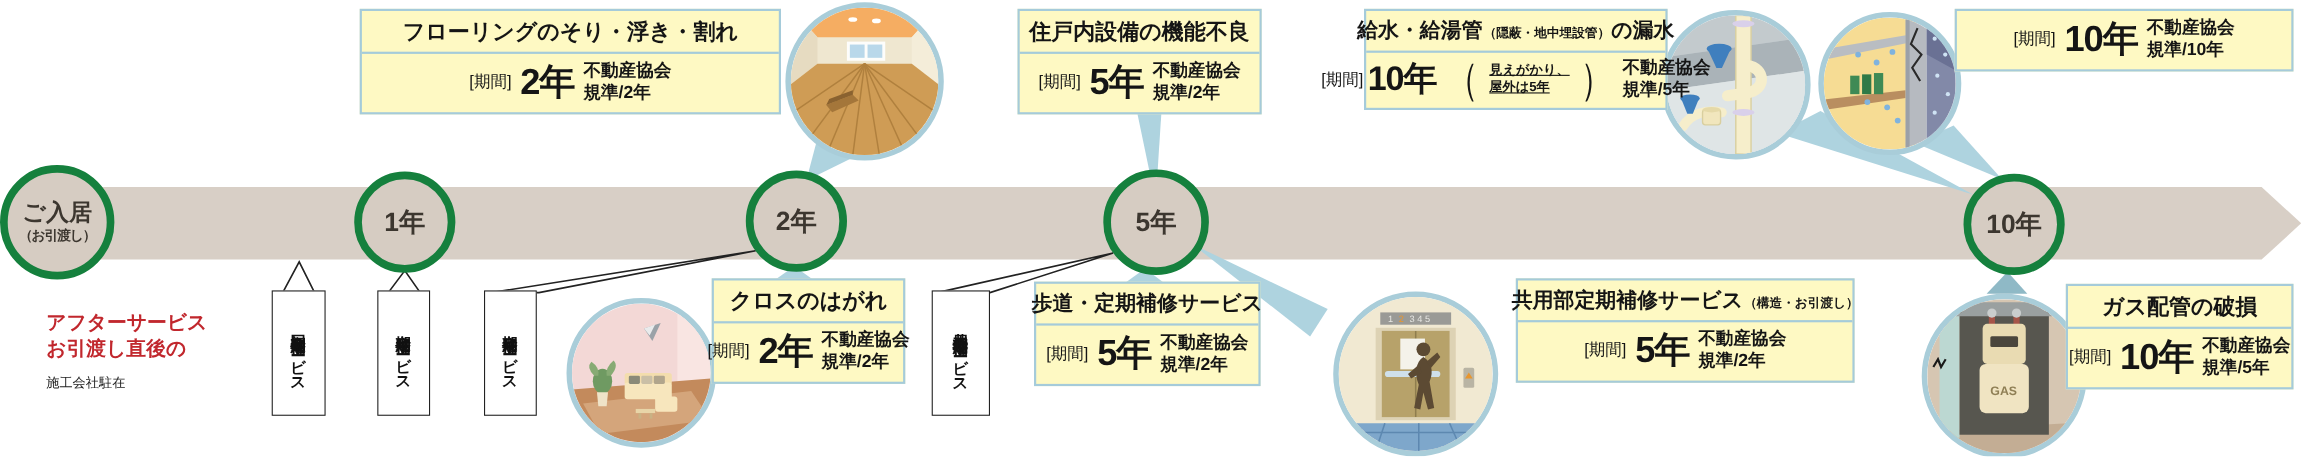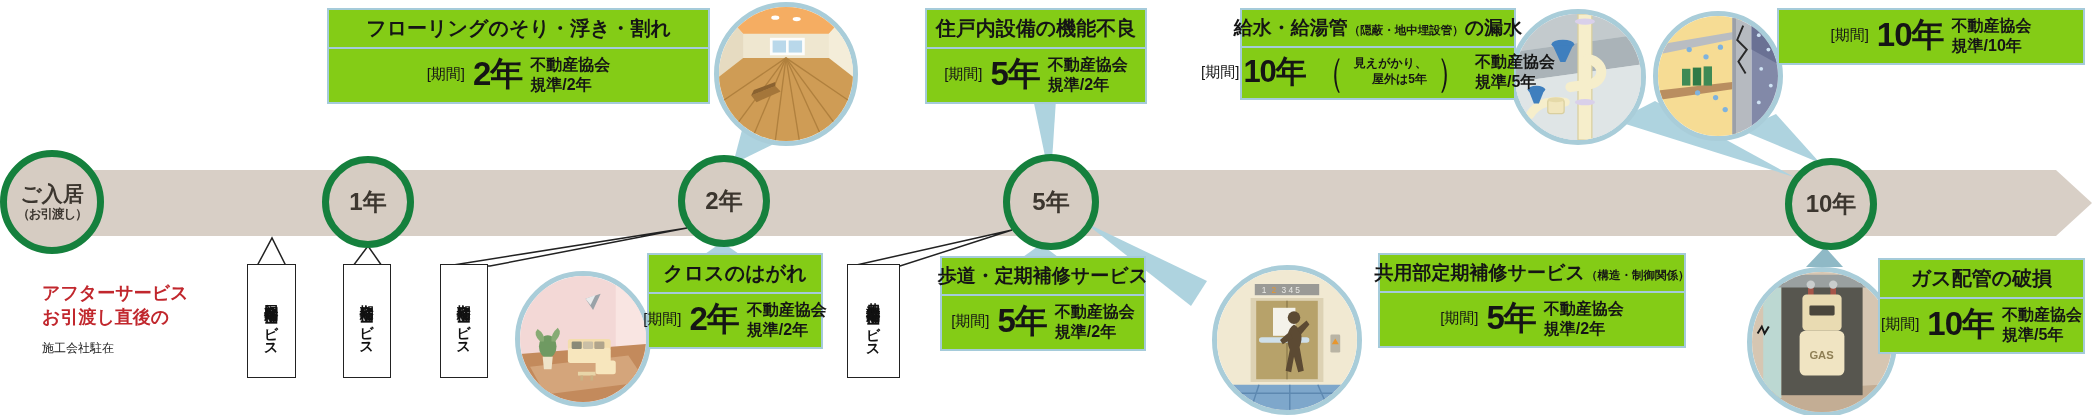--- a/index.html
+++ b/index.html
@@ -13,39 +13,39 @@
     position:absolute;z-index:3;border-radius:50%;
     background:#d6ccc2;border:7px solid #15803d;
     display:flex;flex-direction:column;align-items:center;justify-content:center;
     box-sizing:border-box;text-align:center;
   }
   .node .yr-label{font-size:24px;font-weight:600;color:#3c362f;letter-spacing:0;}
   .node.start .main{font-size:21px;font-weight:700;color:#3c362f;line-height:1.2;}
   .node.start .sub{font-size:12.5px;font-weight:700;color:#3c362f;letter-spacing:-1px;}
   
   .callout{
-    position:absolute;z-index:4;background:#84cc16;border:2px solid #a5cbda;
+    position:absolute;z-index:4;background:#fef9c3;border:2px solid #a5cbda;
     box-sizing:border-box;
   }
   .callout .title{
     display:flex;align-items:baseline;justify-content:center;gap:1px;
     border-bottom:2px solid #a5cbda;padding:5px 4px;
     font-size:20px;font-weight:700;color:#151515;white-space:nowrap;
   }
   .callout .title .note{font-size:11.5px;font-weight:700;}
   .callout.small-title .title{font-size:19px;}
   .callout .row2{
     display:flex;align-items:center;justify-content:center;gap:8px;
     padding:3px 4px 5px;white-space:nowrap;
   }
   .callout .per{font-size:15px;font-weight:500;color:#151515;}
   .callout .years{font-size:33px;font-weight:700;color:#151515;letter-spacing:-1px;}
   .callout .std{font-size:16px;font-weight:700;line-height:1.25;text-align:left;color:#151515;}
   .callout .bigparen{font-size:40px;font-weight:200;color:#151515;transform:scaleX(.7);line-height:.9;}
-  .callout .pnote{font-size:12px;font-weight:700;line-height:1.3;text-align:right;color:#151515;}
+  .callout .pnote{font-size:12px;font-weight:700;line-height:1.3;text-align:left;color:#151515;text-decoration:underline;}
   
   .redbox{
     position:absolute;z-index:4;background:#fff;box-sizing:border-box;
     padding:16px 0 0 15px;
   }
   .redbox .rline{font-size:18px;font-weight:700;color:#c1272d;line-height:1.35;}
   .redbox .rnote{margin-top:10px;font-size:12px;font-weight:500;color:#222;}
   
   .vbox{
     position:absolute;z-index:4;background:#fff;border:1.5px solid #222;
@@ -332,21 +332,21 @@
       <span class="std">
         <div>不動産協会</div>
         <div>規準/2年</div>
       </span>
     </div>
   </div>
 
   <div class="callout small-title" style="left:1378px;top:253px;width:308px;">
     <div class="title">
       <span>共用部定期補修サービス</span>
-      <span class="note">（構造・制御関係）</span>
+      <span class="note">（構造・お引渡し）</span>
     </div>
     <div class="row2">
       <span class="per">[期間]</span>
       <span class="years">5年</span>
       <span class="std">
         <div>不動産協会</div>
         <div>規準/2年</div>
       </span>
     </div>
   </div>

